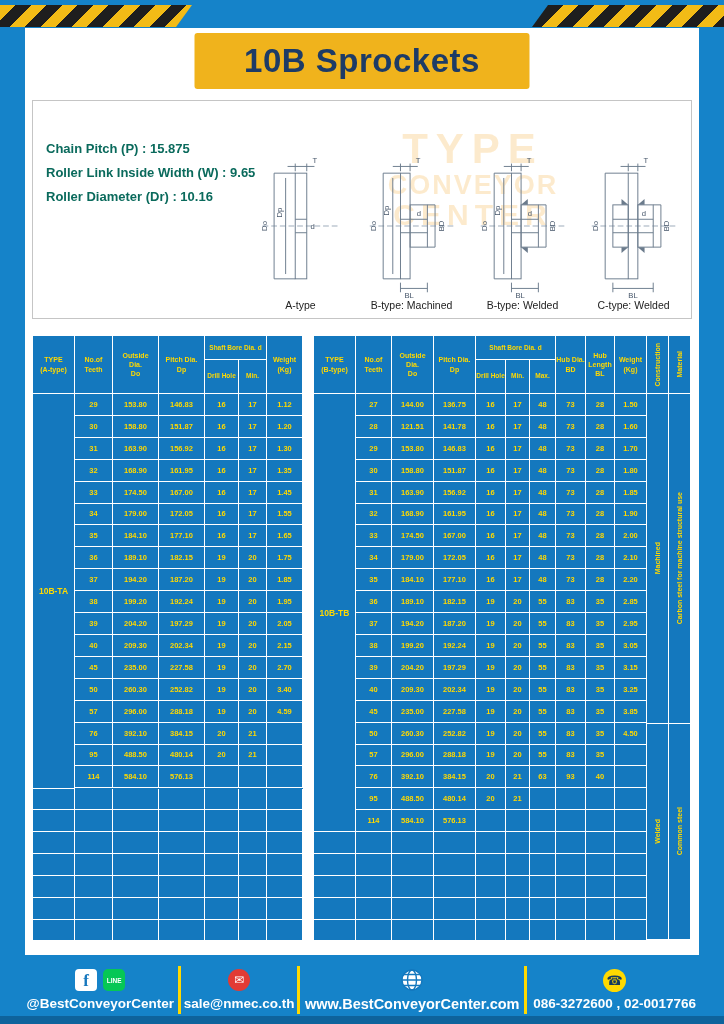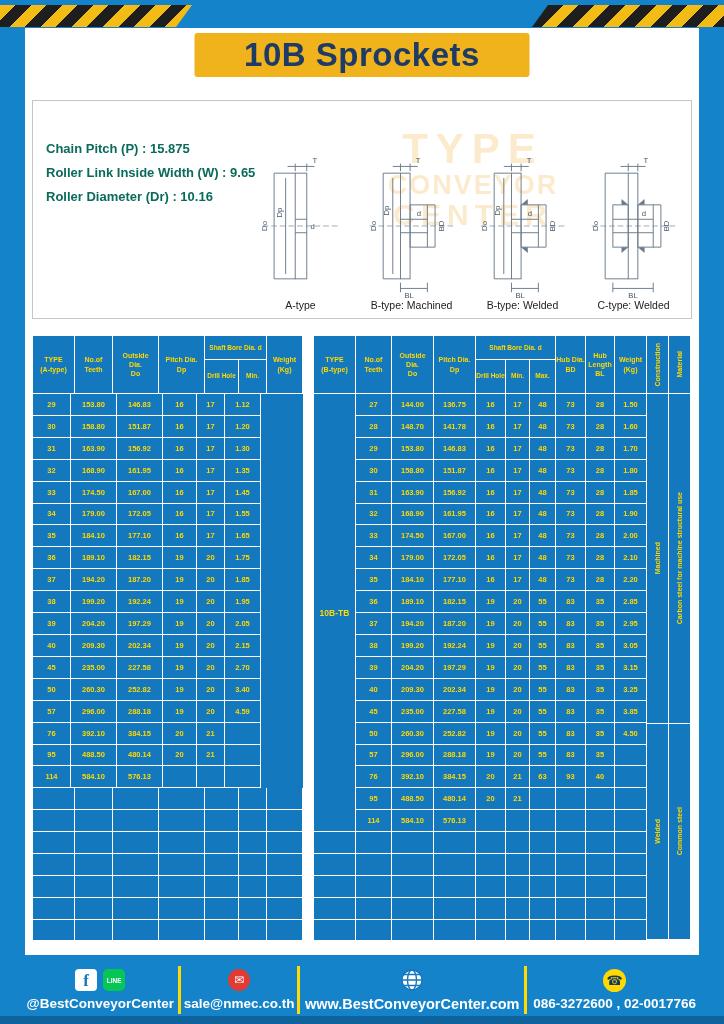--- a/index.html
+++ b/index.html
@@ -10,21 +10,21 @@
 
   
   .hz { position:absolute; top:5px; height:22px;
         background:repeating-linear-gradient(135deg,#f2bb16 0 11px,#1e1e1e 11px 22px); }
   .hz-l { left:0; width:192px; clip-path:polygon(0 0,100% 0,calc(100% - 16px) 100%,0 100%); }
   .hz-r { right:0; width:192px; clip-path:polygon(16px 0,100% 0,100% 100%,0 100%); }
 
   .sheet { position:absolute; left:25px; right:25px; top:28px; height:927px; background:#ffffff; }
 
   .banner { position:absolute; top:5px; left:50%; transform:translateX(-50%);
-            width:335px; height:44px; background:#f0b31c; border-radius:3px;
+            width:335px; height:56px; background:#f0b31c; border-radius:3px;
             display:flex; align-items:center; justify-content:center;
             font-size:33px; font-weight:bold; color:#1d3b66; letter-spacing:.5px; }
 
   .specbox { position:absolute; left:7px; right:7px; top:72px; height:219px;
              border:1px solid #c5c5c5; background:#fff; }
   .speclines { position:absolute; left:13px; top:36px; color:#0a6a5c;
                font-size:13px; font-weight:bold; line-height:1.85; z-index:2; }
 
   .watermark { position:absolute; left:290px; top:26px; width:300px; text-align:center;
                color:#f6a41f; opacity:.22; font-weight:bold; line-height:1.05; z-index:0; }
@@ -268,20 +268,21 @@
             <div class="sg-bot">
               <div class="th w34 sg-cell">Drill Hole</div>
               <div class="th w28 sg-cell">Min.</div>
             </div>
           </div>
           <div class="th w36 full">Weight
 (Kg)</div>
         </div>
 
         <div class="tbody">
+          <div class="typecell w42" style="height:394.56px">10B-TA</div>
           <div class="rows">
 
               <div class="tr">
                 <div class="td w38">29</div>
                 <div class="td w46">153.80</div>
                 <div class="td w46">146.83</div>
                 <div class="td w34">16</div>
                 <div class="td w28">17</div>
                 <div class="td w36">1.12</div>
               </div>
@@ -555,21 +556,21 @@
                   <div class="td w30">16</div>
                   <div class="td w24">17</div>
                   <div class="td w26">48</div>
                   <div class="td w30">73</div>
                   <div class="td w29">28</div>
                   <div class="td w32">1.50</div>
                 </div>
 
                 <div class="tr">
                   <div class="td w36">28</div>
-                  <div class="td w42">148.70</div>
+                  <div class="td w42">121.51</div>
                   <div class="td w42">141.78</div>
                   <div class="td w30">16</div>
                   <div class="td w24">17</div>
                   <div class="td w26">48</div>
                   <div class="td w30">73</div>
                   <div class="td w29">28</div>
                   <div class="td w32">1.60</div>
                 </div>
 
                 <div class="tr">

